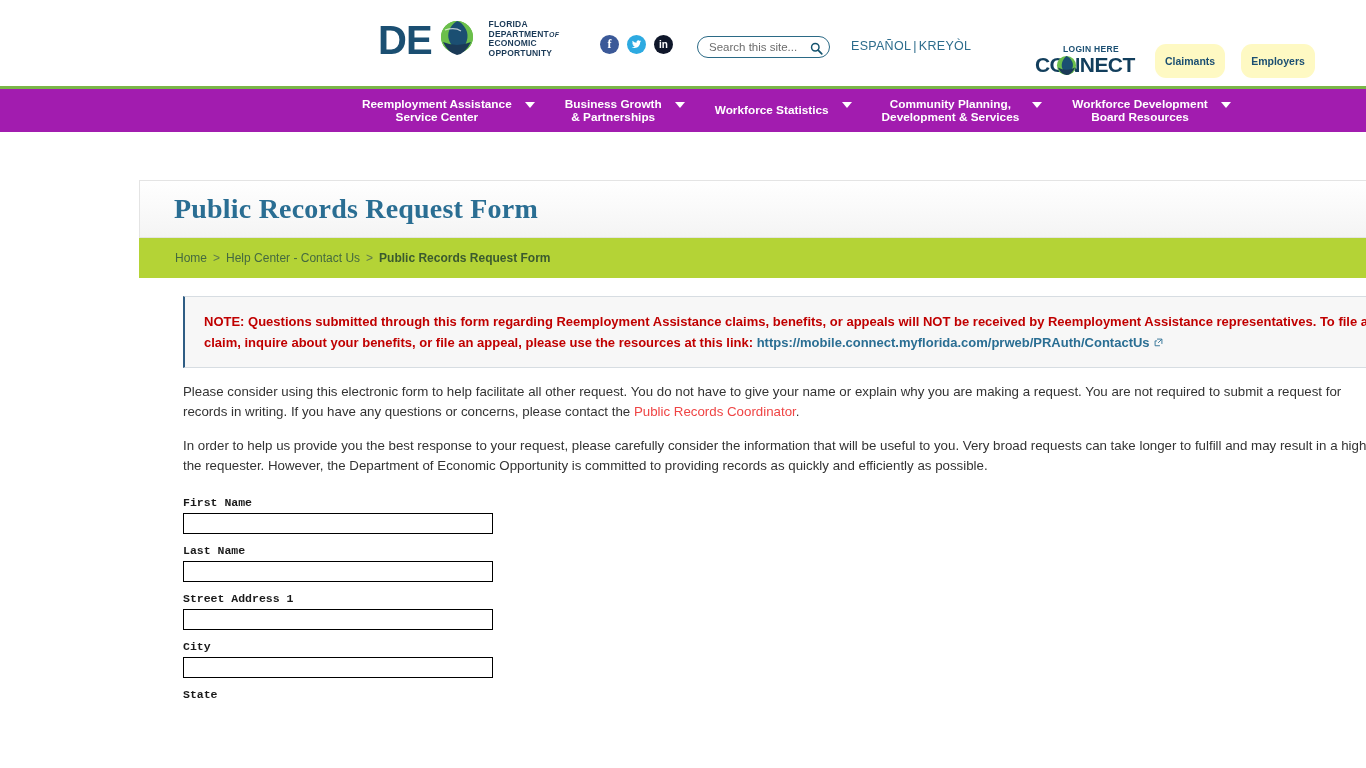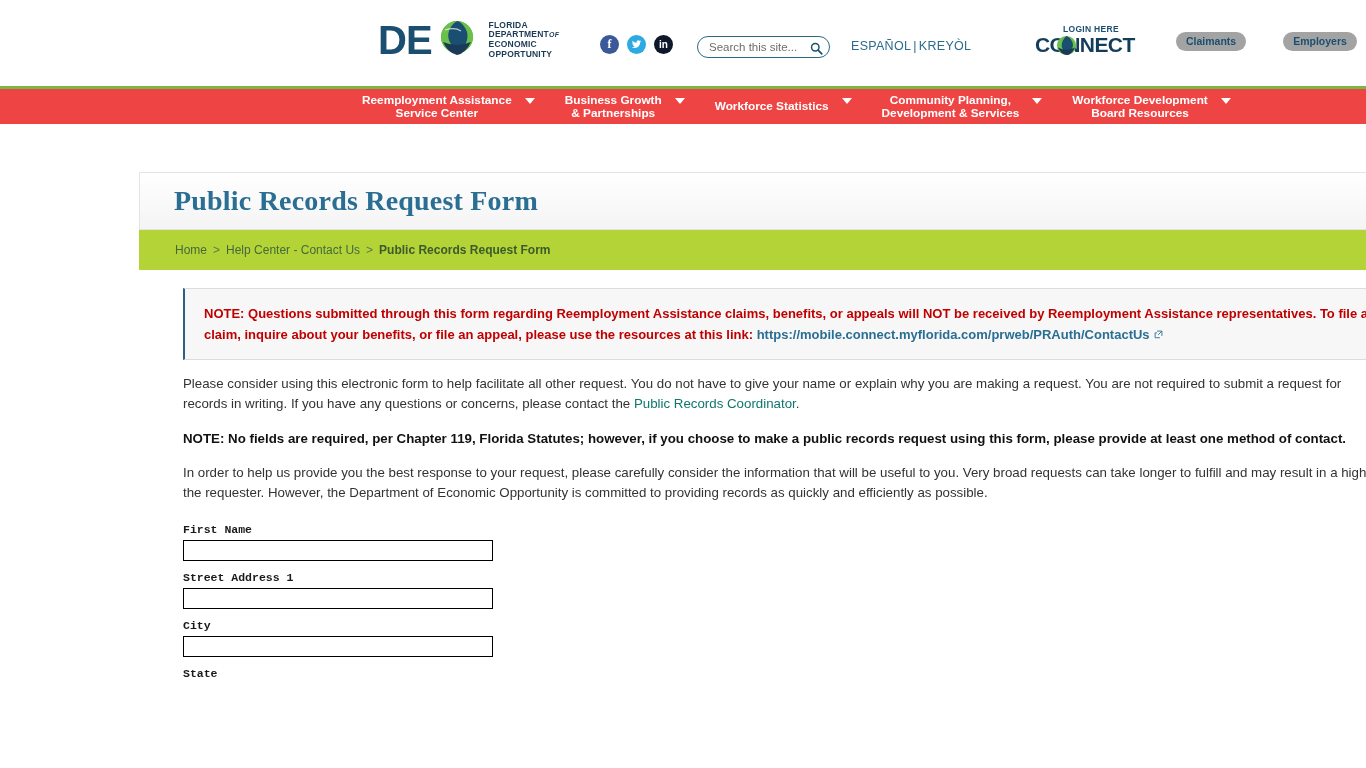--- a/index.html
+++ b/index.html
@@ -17,21 +17,21 @@
     width: 1366px;
     height: 86px;
     background: #ffffff;
   }
 
   .logo-wrap {
     position: absolute;
     left: 378px;
     top: 20px;
     display: flex;
-    align-items: center;
+    align-items: flex-start;
     gap: 9px;
   }
   .logo-deo {
     font-family: "Liberation Sans", sans-serif;
     font-weight: bold;
     font-size: 40px;
     letter-spacing: -1px;
     color: #1b4f72;
     line-height: 40px;
     position: relative;
@@ -111,24 +111,23 @@
     color: #2d6c8c;
     letter-spacing: 0.3px;
     white-space: nowrap;
   }
   .lang-links a { color: #2d6c8c; text-decoration: none; }
   .lang-sep { color: #2d6c8c; padding: 0 2px; }
 
   .connect-wrap {
     position: absolute;
     left: 1035px;
-    top: 24px;
-    display: flex;
-    align-items: center;
-    gap: 6px;
+    top: 44px;
+    display: flex;
+    gap: 16px;
   }
   .connect-logo { position: relative; width: 104px; height: 34px; }
   .login-here {
     position: absolute;
     left: 28px; top: 0;
     font-size: 8.5px;
     font-weight: bold;
     color: #1b4f72;
     letter-spacing: 0.3px;
   }
@@ -140,38 +139,37 @@
     color: #123e5c;
     letter-spacing: -0.6px;
     line-height: 23px;
   }
   .connect-globe {
     position: absolute;
     left: 21px; top: 11px;
     width: 21px; height: 21px;
   }
   .pill {
-    background: #a3a3a3;
+    background: #fef9c3;
     color: #1b4f72;
     font-size: 10.5px;
     font-weight: bold;
     border-radius: 11px;
     padding: 3px 10px 4px;
     line-height: 12px;
     border: none;
     cursor: pointer;
     font-family: "Liberation Sans", sans-serif;
-    margin-left: 31px;
   }
 
   
   .nav-bar {
     width: 1366px;
-    height: 38px;
-    background: #ef4444;
+    height: 46px;
+    background: #a21caf;
     border-top: 3px solid #7ab648;
     display: flex;
     align-items: center;
   }
   .nav-inner {
     display: flex;
     align-items: center;
     width: 100%;
     padding-left: 362px;
   }
@@ -266,21 +264,21 @@
   }
 
   .para {
     font-size: 13.3px;
     color: #333333;
     line-height: 20px;
     margin-top: 14px;
     width: 1280px;
     white-space: nowrap;
   }
-  .para a { color: #0f766e; text-decoration: none; cursor: pointer; }
+  .para a { color: #ef4444; text-decoration: none; cursor: pointer; }
   .para-bold {
     font-size: 13.3px;
     color: #111111;
     font-weight: bold;
     line-height: 20px;
     margin-top: 15px;
     white-space: nowrap;
   }
 
   
@@ -440,32 +438,35 @@
             <path d="M6.6 8.6H1.2V3.2h2.2" stroke="#2a6e93" stroke-width="1" fill="none"></path>
           </svg></span>
     </div>
   </div>
 
   <div class="para">Please consider using this electronic form to help facilitate all other request. You do not have to give your name or explain why you are making a request. You are not required to submit a request for</div>
   <div class="para" style="margin-top:0">
     <span>records in writing. If you have any questions or concerns, please contact the </span><a href="#">Public Records Coordinator</a><span>.</span>
   </div>
 
-  <div class="para-bold">NOTE: No fields are required, per Chapter 119, Florida Statutes; however, if you choose to make a public records request using this form, please provide at least one method of contact.</div>
 
   <div class="para">In order to help us provide you the best response to your request, please carefully consider the information that will be useful to you. Very broad requests can take longer to fulfill and may result in a higher cost to</div>
   <div class="para" style="margin-top:0">the requester. However, the Department of Economic Opportunity is committed to providing records as quickly and efficiently as possible.</div>
 
   <div class="form-area">
 
     <div>
       <div class="field-label">First Name</div>
       <input class="field-input" type="text" value="" style="">
     </div>
 
+    <div>
+      <div class="field-label">Last Name</div>
+      <input class="field-input" type="text" value="" style="">
+    </div>
 
     <div>
       <div class="field-label">Street Address 1</div>
       <input class="field-input" type="text" value="" style="">
     </div>
 
 
     <div>
       <div class="field-label">City</div>
       <input class="field-input" type="text" value="" style="">

